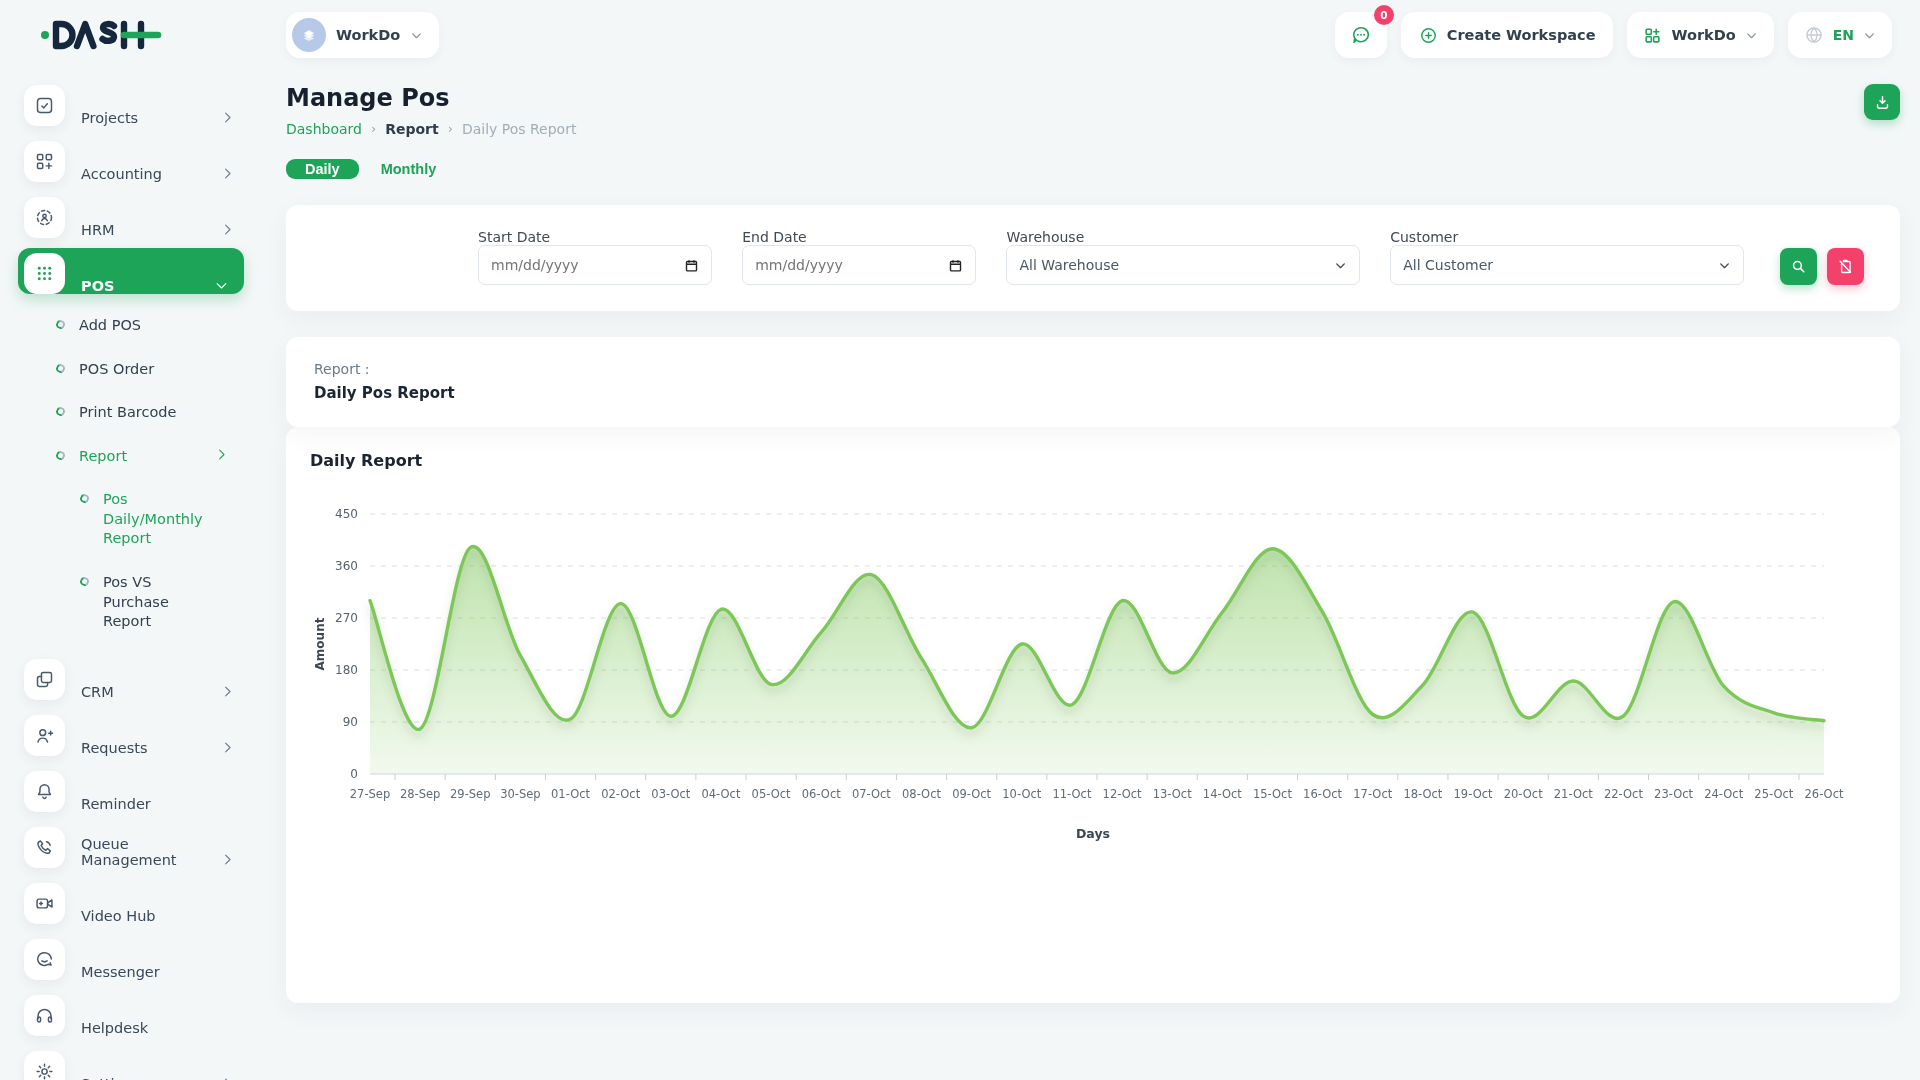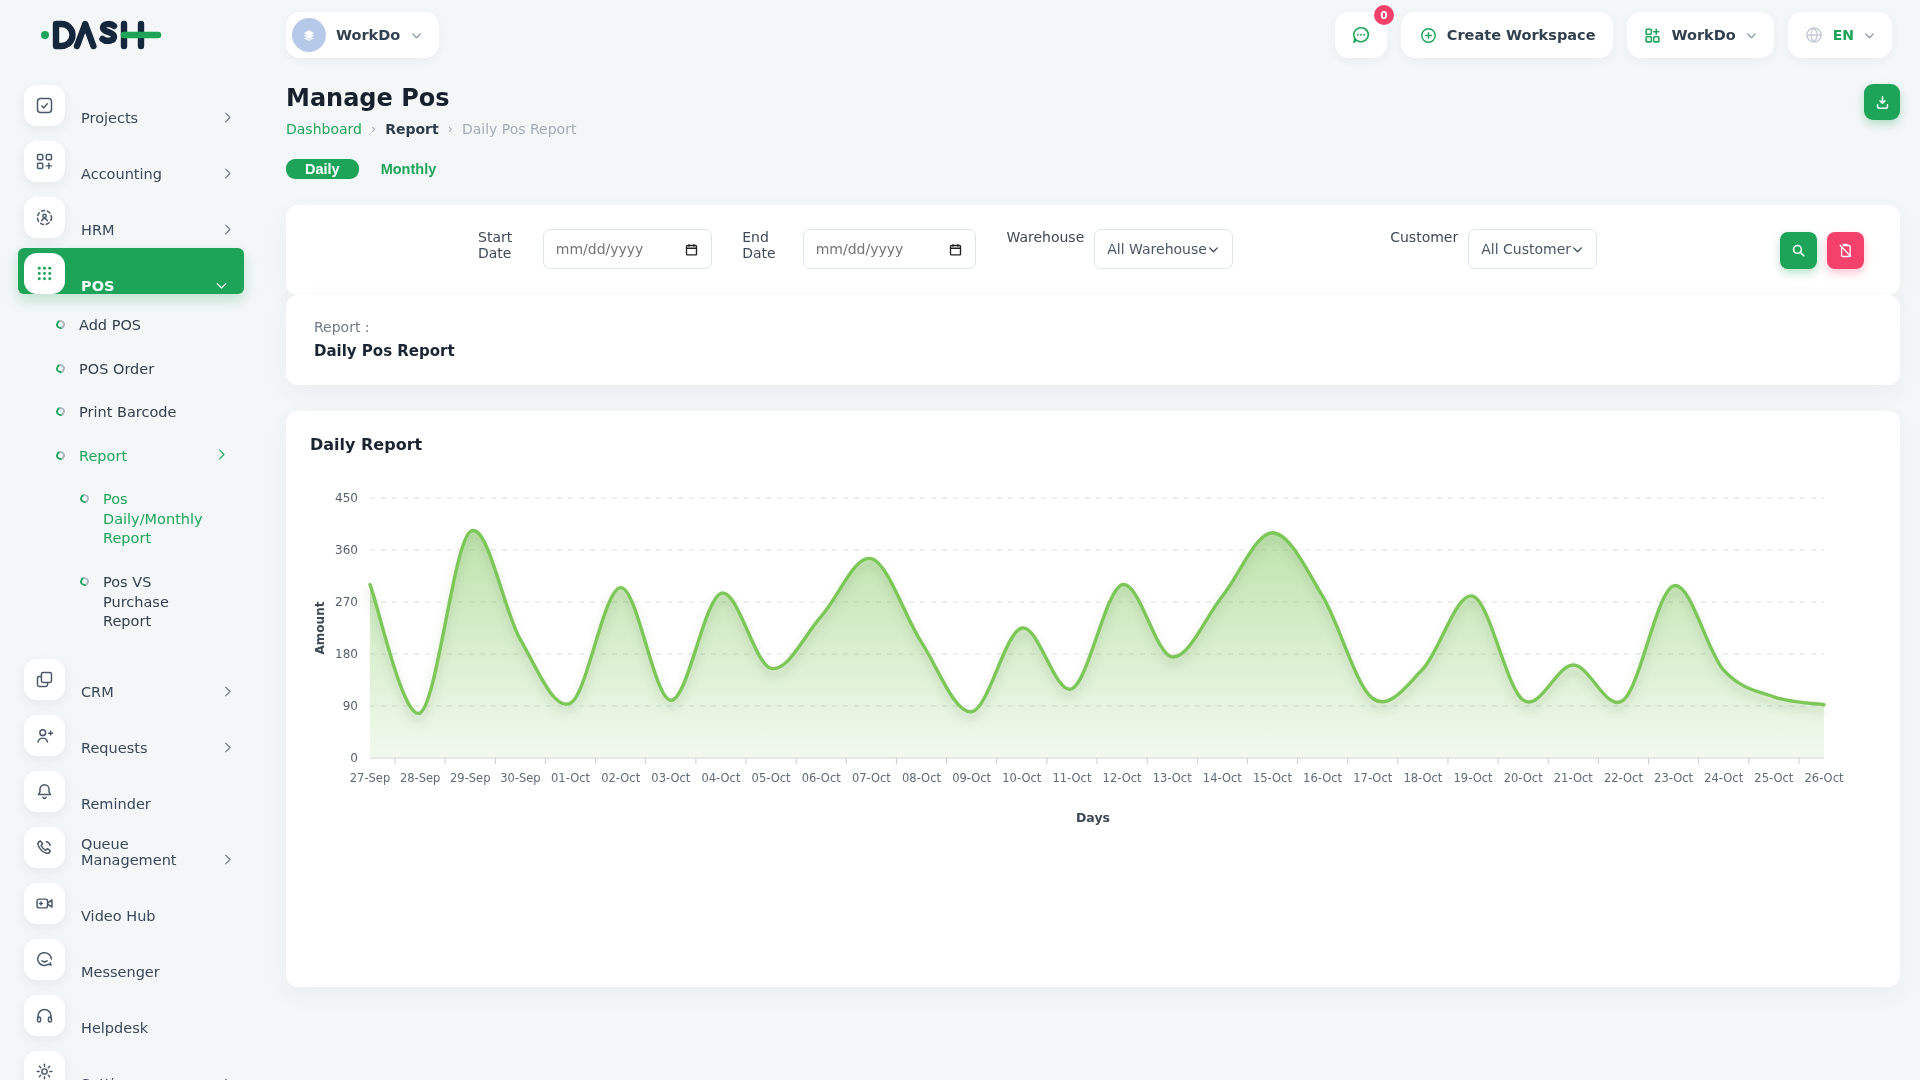--- a/index.html
+++ b/index.html
@@ -10,21 +10,21 @@
   
   .sidebar{width:260px;flex:0 0 260px;padding:0 0 0 18px;position:relative}
   .logo-wrap{height:70px;display:flex;align-items:center;padding-left:22px}
   .nav{margin-top:8px}
   .nav-item{display:flex;align-items:flex-end;height:46px;margin:10px 0;cursor:pointer;position:relative}
   .icon-box{width:41px;height:41px;border-radius:13px;background:#fff;box-shadow:0 4px 12px rgba(30,50,70,.07);display:flex;align-items:center;justify-content:center;flex:0 0 41px;margin-left:6px}
   .icon-box svg{width:21px;height:21px;color:#4a5a6b}
   .nav-label{margin-left:16px;font-size:14.5px;font-weight:500;color:#39485a;flex:1}
   .nav-chev{width:16px;height:16px;color:#6a7888;margin-right:24px}
   .nav-chev svg{width:15px;height:15px}
-  .nav-item.active{background:#1ea458;border-radius:6px;margin-right:16px;box-shadow:0 6px 14px rgba(30,164,88,.25)}
+  .nav-item.active{background:#1ea458;border-radius:12px;margin-right:16px;box-shadow:0 6px 14px rgba(30,164,88,.25)}
   .nav-item.active .nav-label{color:#fff;font-weight:700}
   .nav-item.active .nav-chev{color:#fff;margin-right:14px}
   .nav-item.active .icon-box{box-shadow:none}
   .nav-item.active .icon-box svg{color:#1ea458}
   .submenu{margin:2px 0 6px 0}
   .sub-item{display:flex;align-items:flex-start;padding:12px 0 12px 38px;cursor:pointer}
   .sub-bullet{width:9px;height:9px;border-radius:50%;border:2px solid #a9b6bf;border-bottom-color:#1ea458;border-left-color:#1ea458;transform:rotate(25deg);margin-top:4px;flex:0 0 9px}
   .sub-label{margin-left:14px;font-size:14.5px;color:#33404f;line-height:1.35;flex:1}
   .sub-item.green .sub-label{color:#1ea458}
   .sub-item .nav-chev{margin-right:30px;color:#1ea458}
@@ -61,41 +61,41 @@
   .dl-btn{width:36px;height:36px;border-radius:9px;background:#1ea458;border:none;display:flex;align-items:center;justify-content:center;cursor:pointer;box-shadow:0 4px 10px rgba(30,164,88,.3)}
   .dl-btn svg{width:17px;height:17px;color:#fff}
 
   .tabs{display:flex;align-items:center;gap:22px;margin-top:22px}
   .tab-daily{background:#1ea458;color:#fff;font-weight:600;font-size:14.5px;border:none;border-radius:9px;padding:2px 19px;cursor:pointer}
   .tab-monthly{background:none;border:none;color:#1ea458;font-weight:600;font-size:14.5px;cursor:pointer}
 
   .card{background:#fff;border-radius:12px;box-shadow:0 8px 24px rgba(30,50,70,.05)}
   .filter-card{margin-top:26px;padding:24px 36px 26px 24px;display:flex;align-items:flex-end;gap:30px}
   .filter-spacer{width:138px;flex:0 0 138px}
-  .field{display:flex;gap:10px}
+  .field{display:flex;flex-direction:column;}
   .field label{font-size:14px;color:#3d4a57}
   .f-date{width:237px}
   .f-sel{width:358px}
   .input-box{height:40px;border:1px solid #dfe5ea;border-radius:7px;display:flex;align-items:center;padding:0 12px;color:#4a5866;font-size:14px;background:#fff;position:relative;cursor:pointer}
   .input-box input{border:none;outline:none;width:100%;font-family:inherit;font-size:14px;color:#4a5866;background:transparent}
   .input-box .cal{width:15px;height:15px;color:#222;flex:0 0 15px}
   .sel-box{justify-content:space-between}
   .sel-box .chev-sm{color:#3b4754}
   .btns{display:flex;gap:10px;margin-left:6px}
   .sq-btn{width:37px;height:37px;border-radius:8px;border:none;display:flex;align-items:center;justify-content:center;cursor:pointer}
   .sq-btn svg{width:17px;height:17px;color:#fff}
   .btn-search{background:#1ea458;box-shadow:0 4px 10px rgba(30,164,88,.3)}
   .btn-reset{background:#f4416c;box-shadow:0 4px 10px rgba(244,65,108,.3)}
 
-  .summary-row{display:flex;gap:38px;}
+  .summary-row{display:flex;gap:38px;margin-top:26px}
   .sum-card{flex:1;padding:24px 28px;height:90px}
   .sum-label{font-size:14px;color:#6c7a87}
   .sum-value{font-size:15px;font-weight:700;color:#1b2634;margin-top:7px}
 
-  .chart-card{margin-top:26px;padding:24px 24px 18px 24px;height:576px}
+  .chart-card{padding:24px 24px 18px 24px;height:576px}
   .chart-title{font-size:16px;font-weight:700;color:#1b2430}
   .chart-wrap{margin-top:26px}
   .days-label{text-align:center;font-size:12.5px;font-weight:700;color:#3b4754;margin-top:4px}
 </style>
 </head>
 <body>
 
 <div class="app">
 
   <aside class="sidebar">

